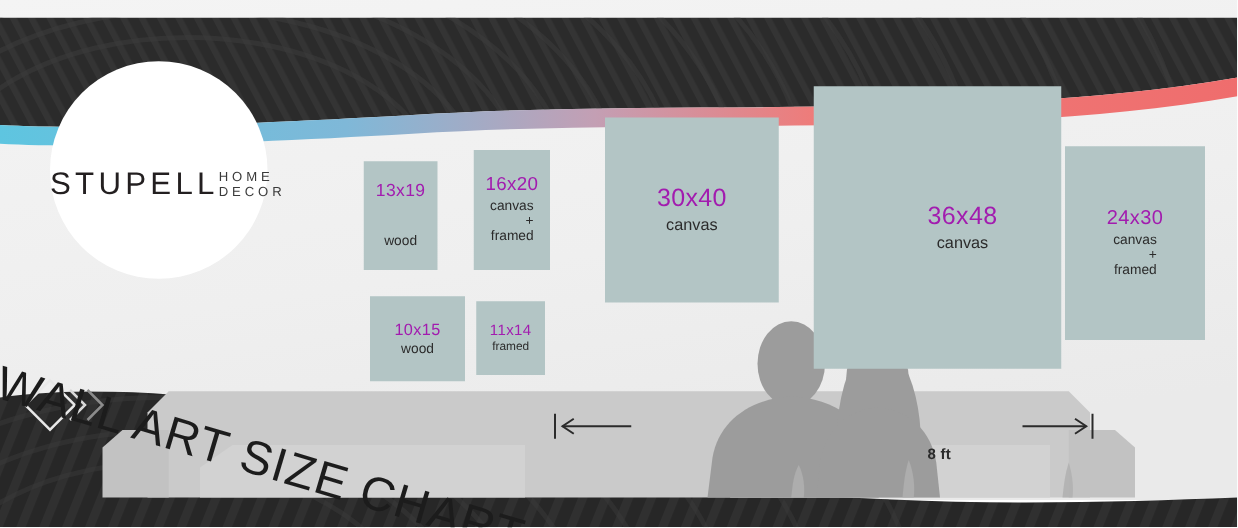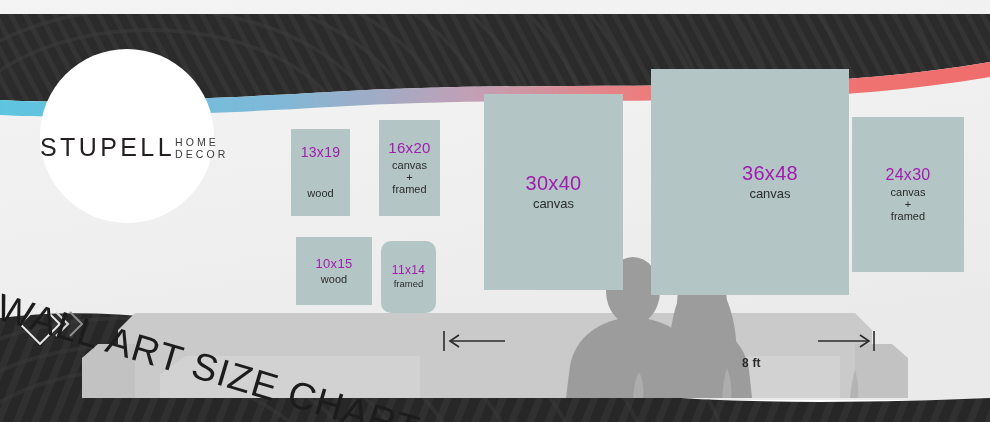--- a/index.html
+++ b/index.html
@@ -35,20 +35,21 @@
     font-weight:400;
     letter-spacing:0.3px;
     white-space:nowrap;
   }
   .frame .mat {
     color:#2b2b2b;
     font-weight:400;
     white-space:pre-line;
     margin-top:2px;
     line-height:1.12;
+    text-align:right;
   }
 
   
   #logo-badge {
     position:absolute;
     left:40px; top:49px;
     width:174px; height:174px;
     border-radius:50%;
     background:#ffffff;
     display:flex; flex-direction:row;
@@ -267,25 +268,25 @@
       <div class="frame" style="left: 379px; top: 120px; width: 61px; height: 96px; background: rgb(179, 197, 197);">
         <div class="sz" style="font-size: 15px;">16x20</div>
         <div class="mat" style="font-size: 11px;">canvas
 +
 framed</div>
       </div>
       <div class="frame" style="left: 296px; top: 237px; width: 76px; height: 68px; background: rgb(179, 197, 197);">
         <div class="sz" style="font-size: 13px;">10x15</div>
         <div class="mat" style="font-size: 11px;">wood</div>
       </div>
-      <div class="frame" style="left: 381px; top: 241px; width: 55px; height: 72px; background: rgb(179, 197, 197); border-radius: 10px;">
+      <div class="frame" style="left: 381px; top: 241px; width: 55px; height: 59px; background: rgb(179, 197, 197);">
         <div class="sz" style="font-size: 12px;">11x14</div>
         <div class="mat" style="font-size: 9.5px;">framed</div>
       </div>
-      <div class="frame" style="left: 484px; top: 94px; width: 139px; height: 196px; background: rgb(179, 197, 197);">
+      <div class="frame" style="left: 484px; top: 94px; width: 139px; height: 148px; background: rgb(179, 197, 197);">
         <div class="sz" style="font-size: 20px;">30x40</div>
         <div class="mat" style="font-size: 13px;">canvas</div>
       </div>
       <div class="frame" style="left: 651px; top: 69px; width: 198px; height: 226px; background: rgb(179, 197, 197); padding-left: 40px;">
         <div class="sz" style="font-size: 20px;">36x48</div>
         <div class="mat" style="font-size: 13px;">canvas</div>
       </div>
       <div class="frame" style="left: 852px; top: 117px; width: 112px; height: 155px; background: rgb(179, 197, 197);">
         <div class="sz" style="font-size: 16px;">24x30</div>
         <div class="mat" style="font-size: 11px;">canvas

